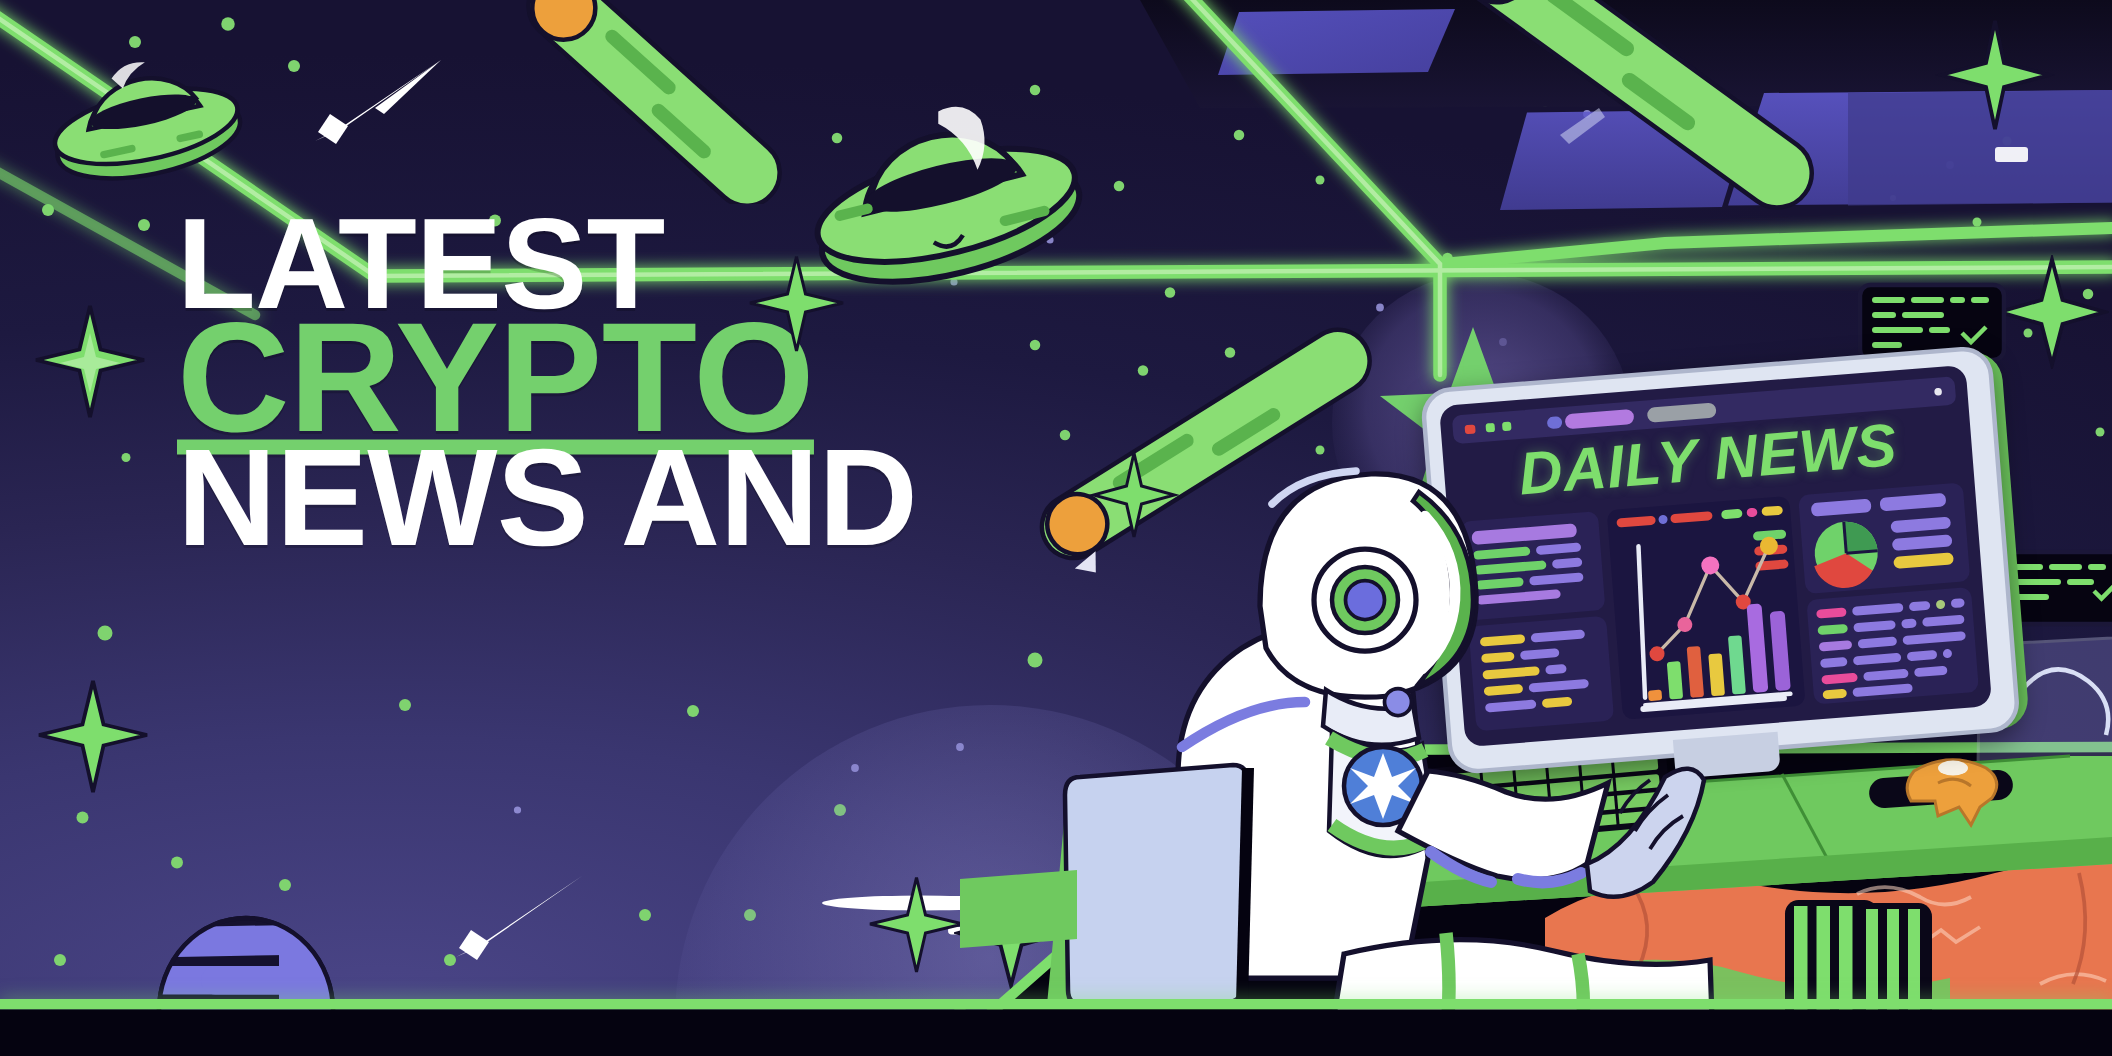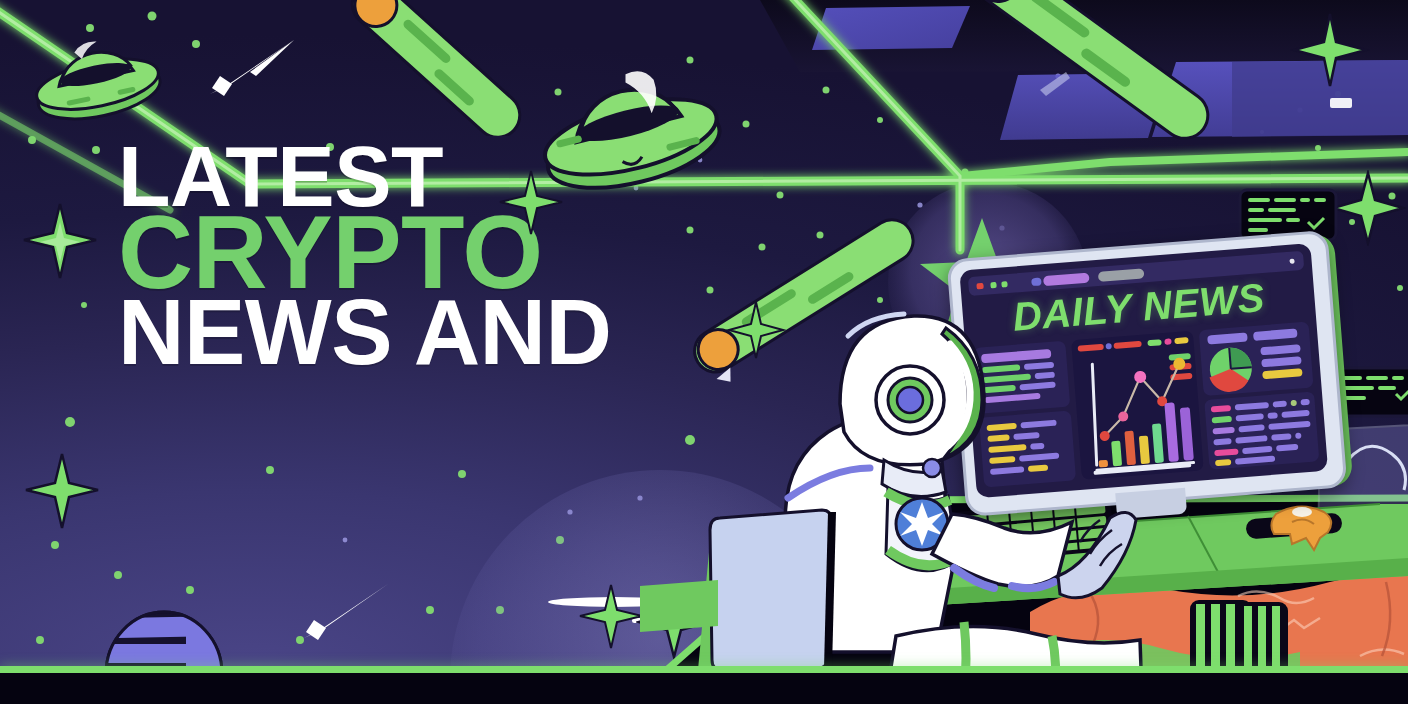--- a/index.html
+++ b/index.html
@@ -16,21 +16,21 @@
   
   #headline{left:118px;top:140px;z-index:40;}
   .hl-line{
     font-weight:800;letter-spacing:-0.5px;line-height:0.86;
     font-size:95px;margin:0;white-space:nowrap;
     text-shadow:0 2px 0 rgba(0,0,0,.18);
   }
   .hl-white{color:#ffffff;}
   .hl-green{color:#74d06d;}
   #l1{font-size:86px;}
-  #l2{font-size:104px;margin-top:-6px;}
+  #l2{font-size:104px;margin-top:-6px;text-decoration:underline;}
   #l3{font-size:92px;margin-top:-4px;}
   #l4{font-size:100px;margin-top:-4px;}
 </style>
 </head>
 <body>
 
 <div id="stage">
 
   <svg class="abs noclick" width="1408" height="704" style="left:0;top:0;z-index:2;">
     <g fill="#7fd36f">

